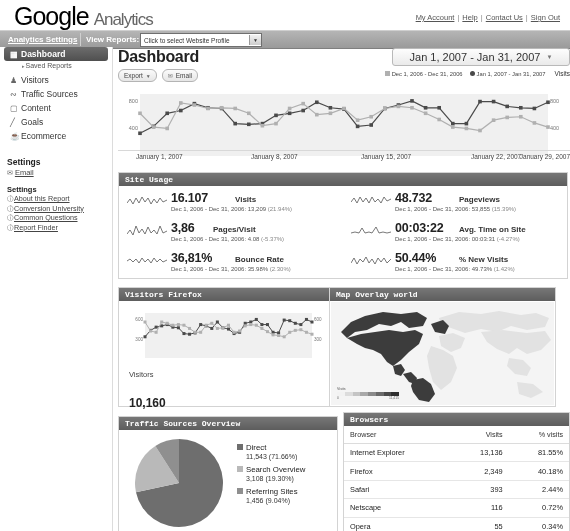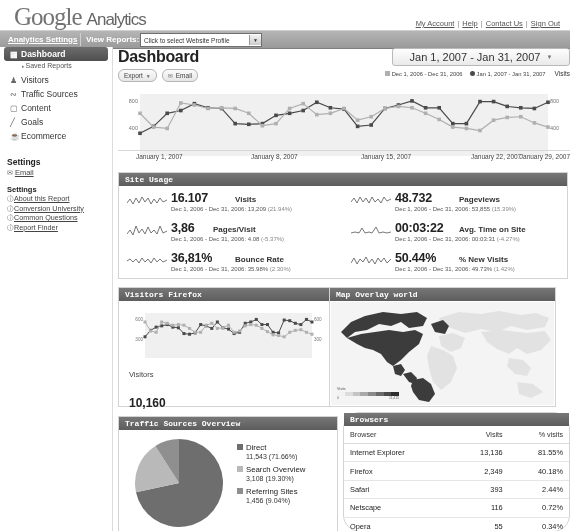--- a/index.html
+++ b/index.html
@@ -8,23 +8,23 @@
     background:#fff;
     font-family:"Liberation Sans", sans-serif;
     font-size:9px;color:#333;
     -webkit-font-smoothing:antialiased;
   }
   .page{position:relative;width:570px;height:531px;}
 
   
   .topbar{height:30px;position:relative;}
   .logo{position:absolute;left:14px;top:2px;font-size:25px;letter-spacing:-1px;}
-  .logo .g1{font-family:Liberation Serif, serif;color:#737373;}
+  .logo .g1{font-family:Liberation Sans, sans-serif;color:#000000;}
   .logo .analytics{font-size:17px;color:#666;margin-left:5px;font-family:"Liberation Sans",sans-serif;}
-  .acct{position:absolute;right:10px;top:19px;font-size:7.5px;color:#555;}
+  .acct{position:absolute;right:10px;top:13px;font-size:7.5px;color:#555;}
   .acct a{color:#555;text-decoration:underline;}
   .acct .sep{margin:0 3px;color:#888;}
 
   
   .navstrip{
     position:absolute;left:0;top:30px;width:570px;height:17px;
     background:linear-gradient(#b5b5b5,#9a9a9a);
     border-top:1px solid #cfcfcf;border-bottom:1px solid #7f7f7f;
   }
   .navstrip .settings-link{
@@ -125,21 +125,21 @@
   .su-spark{position:absolute;left:4px;top:3px;width:40px;height:13px;}
   .su-val{position:absolute;left:48px;top:0px;font-size:12.5px;font-weight:bold;color:#222;letter-spacing:-0.2px;}
   .su-lbl{position:absolute;top:4px;font-size:8px;font-weight:bold;color:#333;}
   .su-cmp{position:absolute;left:48px;top:15px;font-size:6px;color:#555;white-space:nowrap;}
   .su-cmp .pct{color:#888;}
 
   
   #visitors{left:118px;top:287px;width:218px;height:118px;}
   #mapoverlay{left:329px;top:287px;width:225px;height:118px;}
   #traffic{left:118px;top:416px;width:218px;height:118px;}
-  #browsers{left:343px;top:412px;width:225px;height:118px;border-radius:17px;}
+  #browsers{left:343px;top:412px;width:225px;height:118px;}
 
   .vo-chart{position:absolute;left:6px;top:20px;width:205px;height:58px;}
   .vo-foot{position:absolute;left:10px;top:82px;}
   .vo-foot .t{font-size:7.5px;color:#444;}
   .vo-foot .n{font-size:12px;font-weight:bold;color:#222;margin-top:17px;}
 
   .map-wrap{position:absolute;left:1px;top:14px;width:223px;height:103px;background:#f4f4f4;overflow:hidden;}
   .map-legend{position:absolute;left:6px;bottom:5px;width:62px;}
   .map-legend .mt{font-size:3.6px;color:#555;}
   .map-legend .bar{display:flex;height:4px;margin-top:1px;}

